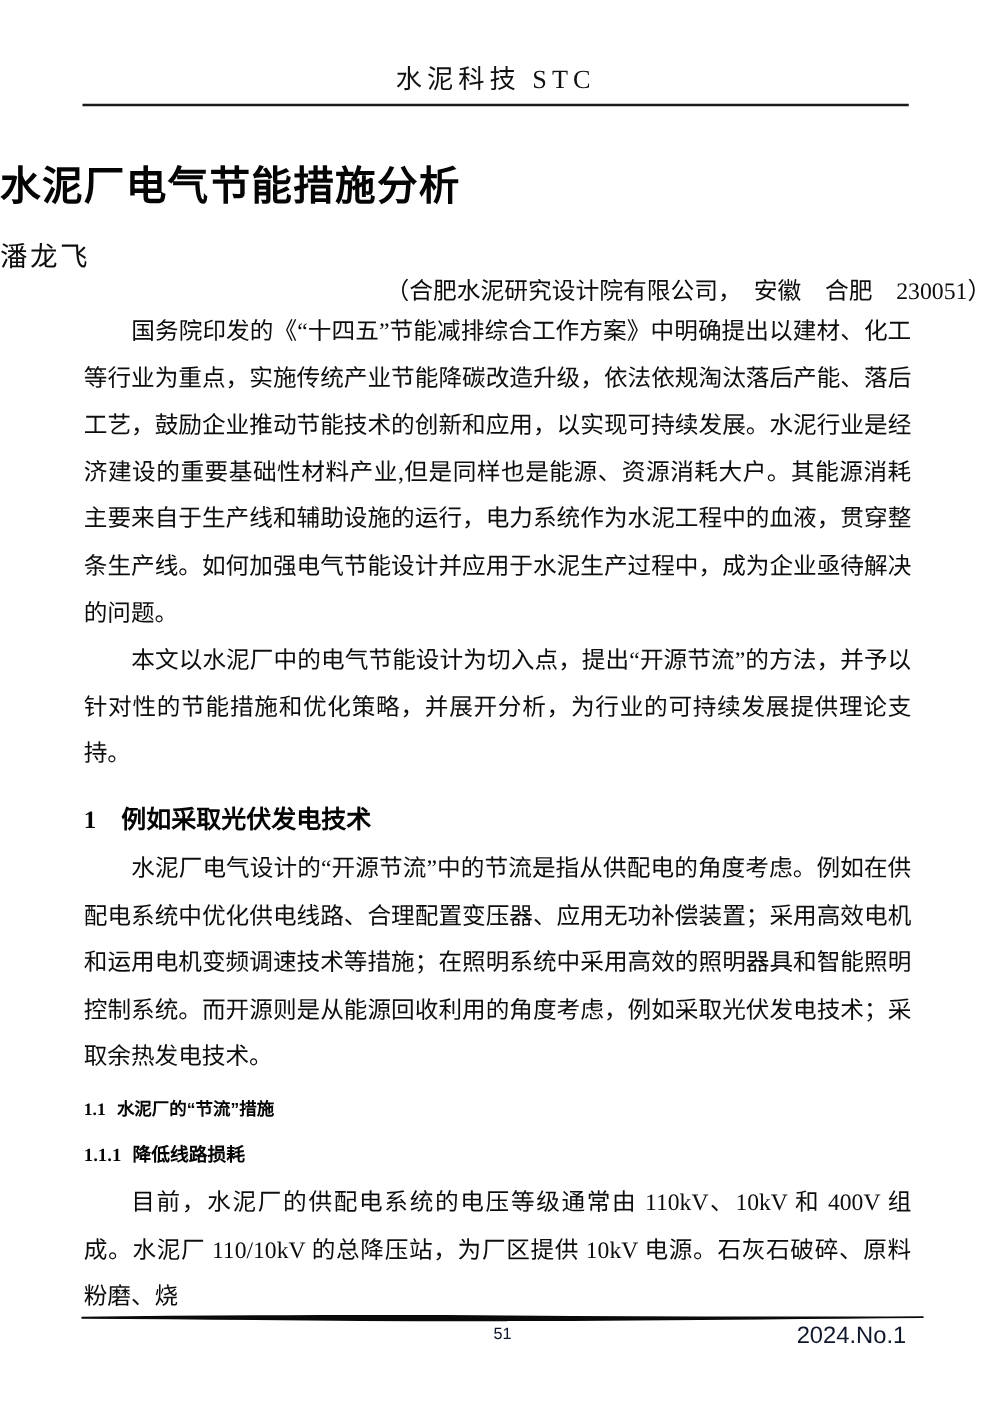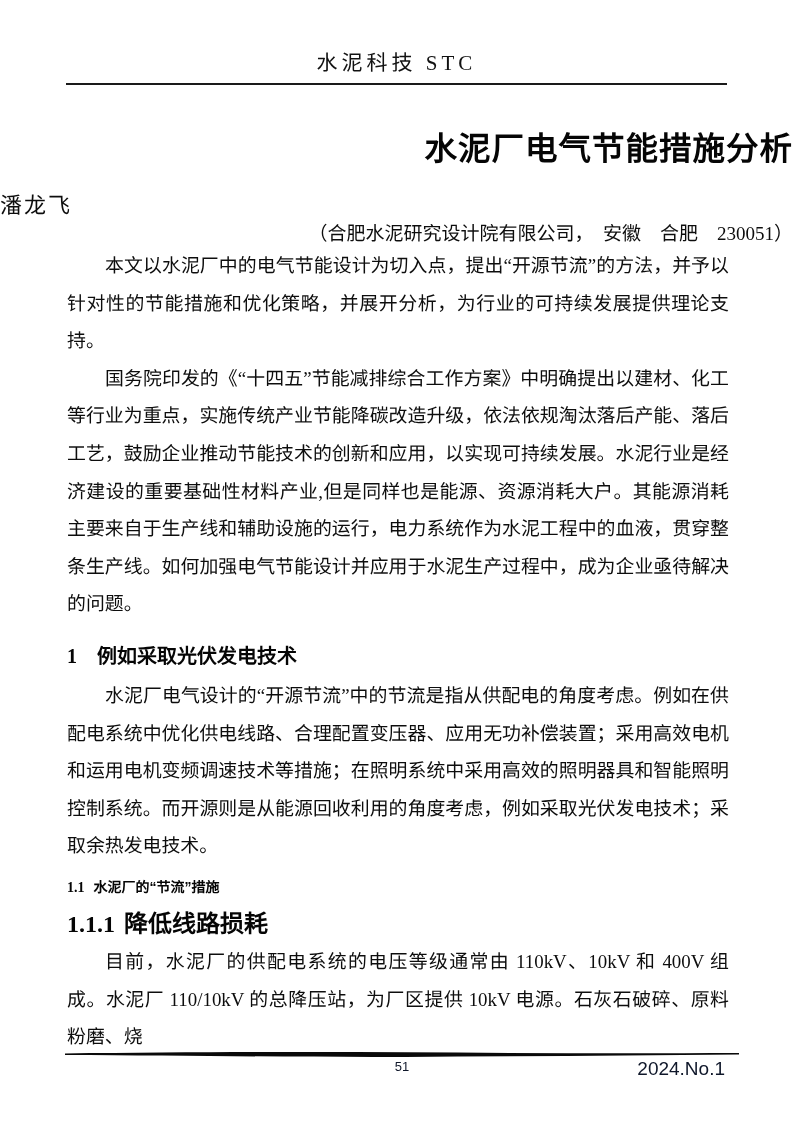--- a/index.html
+++ b/index.html
@@ -24,21 +24,21 @@
   }
   .header-rule {
     width: 661px;
     margin: 7px auto 0;
     border: 0;
     border-top: 2.5px solid #1a1a1a;
   }
   
   .article-title {
     margin: 42px 0 0;
-    text-align: right;
+    text-align: left;
     font-family: "Liberation Sans", "DejaVu Sans", sans-serif;
     font-weight: 700;
     font-size: 32.5px;
     letter-spacing: 1px;
     line-height: 44px;
     color: #050505;
   }
   .article-author {
     margin-top: 23px;
     text-align: left;
@@ -64,21 +64,21 @@
     margin: 0;
   }
   .sec-h .sec-num {
     font-family: "Liberation Serif", "DejaVu Serif", serif;
     font-weight: 700;
   }
   .lvl1 { font-size: 20px; line-height: 28px; margin: 19px 0 7px; }
   .lvl1 .sec-num { margin-right: 20px; }
   .lvl2 { font-size: 14px; line-height: 27px; margin: 9px 0 5px; }
   .lvl2 .sec-num { margin-right: 9px; }
-  .lvl3 { font-size: 24px; line-height: 27px; margin: 9px 0 5px; }
+  .lvl3 { font-size: 15px; line-height: 27px; margin: 9px 0 5px; }
   .lvl3 .sec-num { margin-right: 9px; }
   .content p {
     margin: 0;
     font-size: 18.9px;
     line-height: 37.6px;
     text-align: justify;
     text-indent: 38px;
     text-justify: inter-ideograph;
   }
   
@@ -121,22 +121,22 @@
   </div>
 
   <h1 class="article-title">水泥厂电气节能措施分析</h1>
 
   <div class="article-author">潘龙飞</div>
 
   <div class="article-affiliation">（合肥水泥研究设计院有限公司，　安徽　合肥　230051）</div>
 
   <div class="content">
 
+    <p>国务院印发的《“十四五”节能减排综合工作方案》中明确提出以建材、化工等行业为重点，实施传统产业节能降碳改造升级，依法依规淘汰落后产能、落后工艺，鼓励企业推动节能技术的创新和应用，以实现可持续发展。水泥行业是经济建设的重要基础性材料产业,但是同样也是能源、资源消耗大户。其能源消耗主要来自于生产线和辅助设施的运行，电力系统作为水泥工程中的血液，贯穿整条生产线。如何加强电气节能设计并应用于水泥生产过程中，成为企业亟待解决的问题。</p>
     <p>本文以水泥厂中的电气节能设计为切入点，提出“开源节流”的方法，并予以针对性的节能措施和优化策略，并展开分析，为行业的可持续发展提供理论支持。</p>
-    <p>国务院印发的《“十四五”节能减排综合工作方案》中明确提出以建材、化工等行业为重点，实施传统产业节能降碳改造升级，依法依规淘汰落后产能、落后工艺，鼓励企业推动节能技术的创新和应用，以实现可持续发展。水泥行业是经济建设的重要基础性材料产业,但是同样也是能源、资源消耗大户。其能源消耗主要来自于生产线和辅助设施的运行，电力系统作为水泥工程中的血液，贯穿整条生产线。如何加强电气节能设计并应用于水泥生产过程中，成为企业亟待解决的问题。</p>
 
     <h2 class="sec-h lvl1">
       <span class="sec-num">1</span><span class="sec-title">例如采取光伏发电技术</span>
     </h2>
     <p>水泥厂电气设计的“开源节流”中的节流是指从供配电的角度考虑。例如在供配电系统中优化供电线路、合理配置变压器、应用无功补偿装置；采用高效电机和运用电机变频调速技术等措施；在照明系统中采用高效的照明器具和智能照明控制系统。而开源则是从能源回收利用的角度考虑，例如采取光伏发电技术；采取余热发电技术。</p>
 
     <h3 class="sec-h lvl2">
       <span class="sec-num">1.1</span><span class="sec-title">水泥厂的“节流”措施</span>
     </h3>
 

